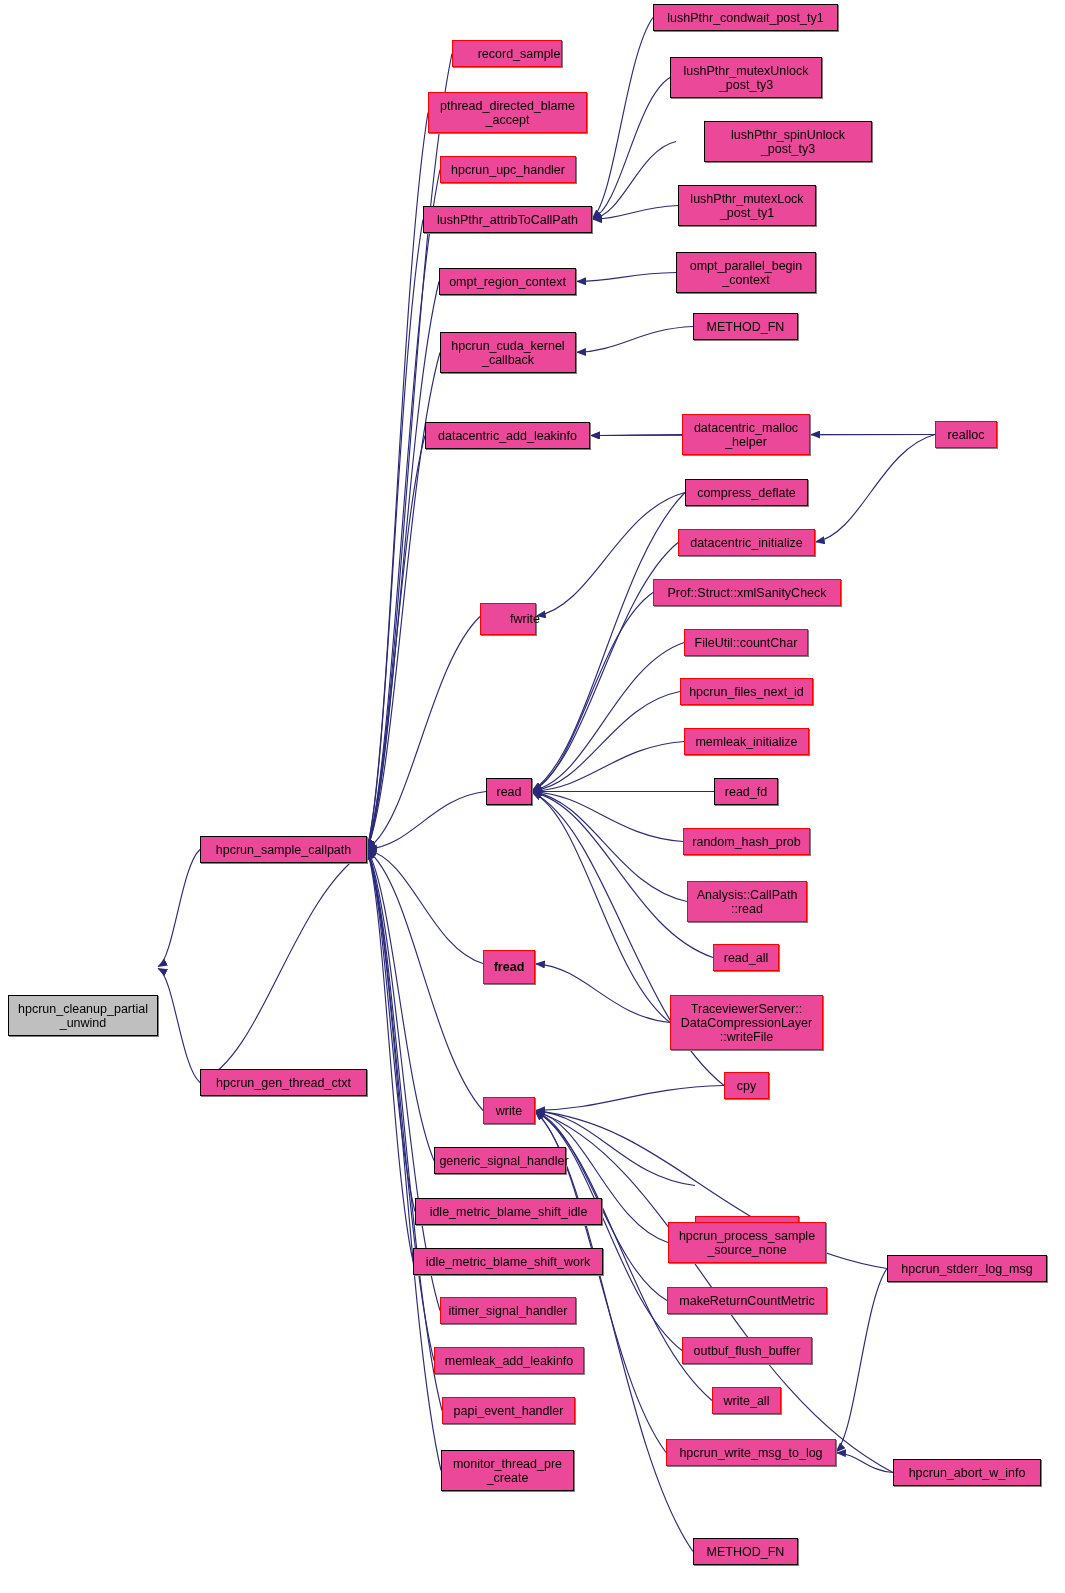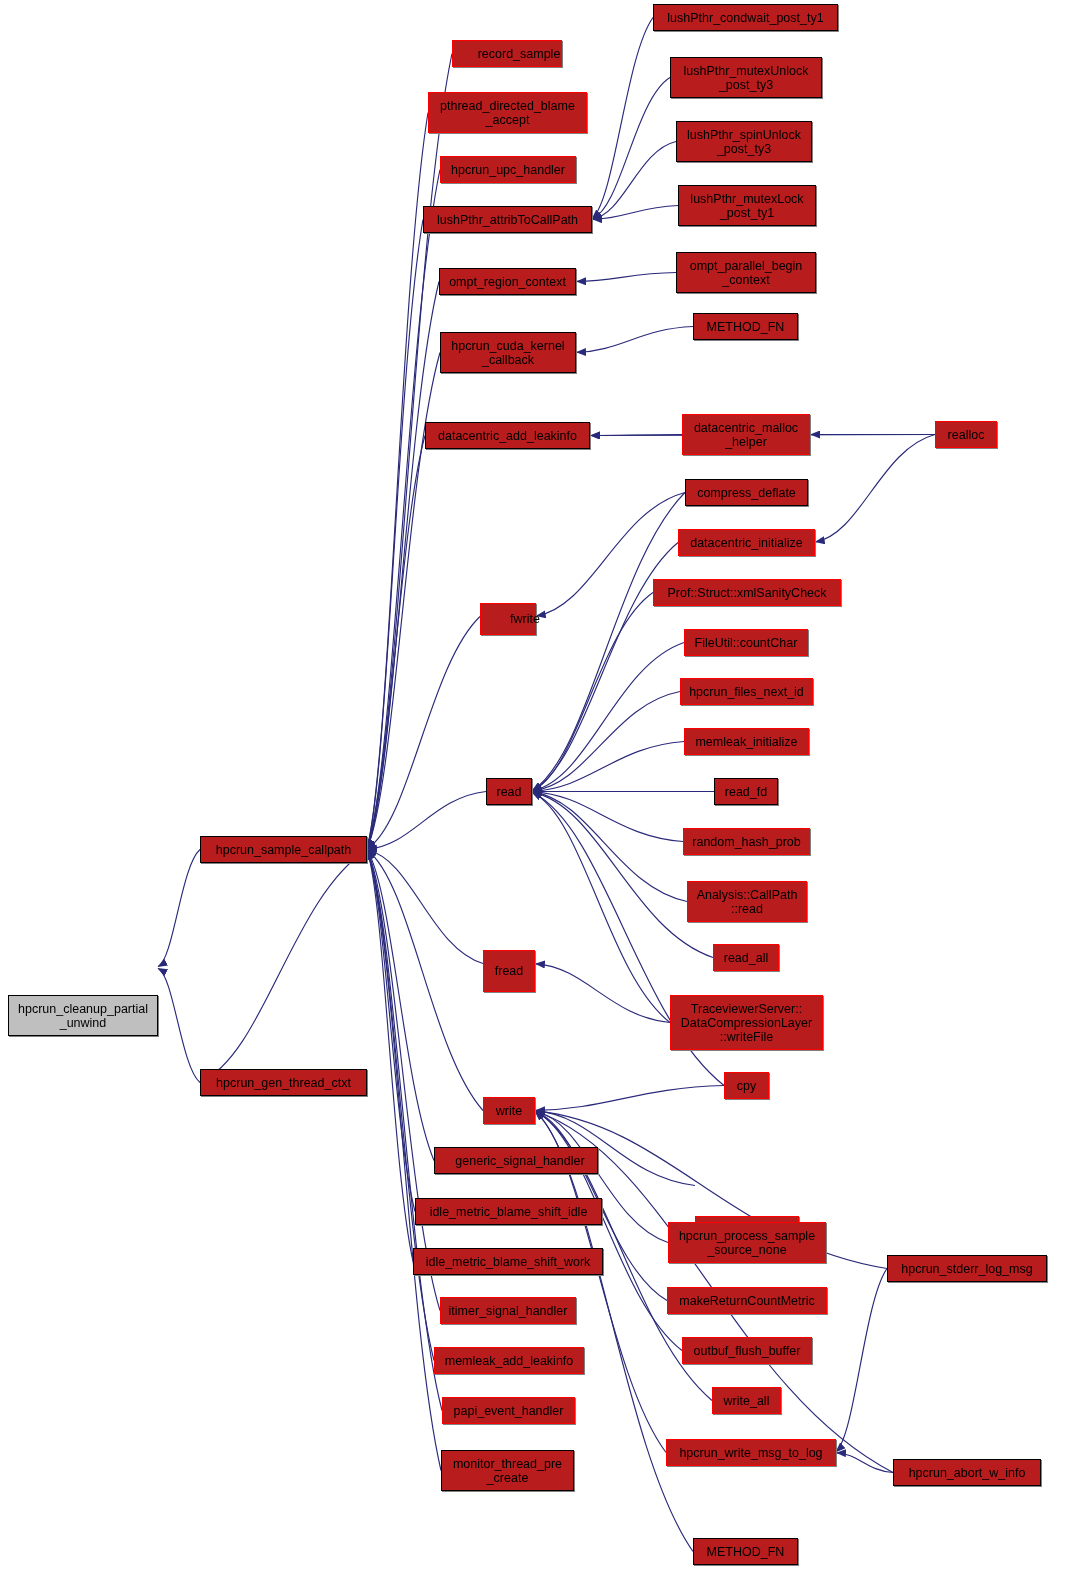--- a/index.html
+++ b/index.html
@@ -16,21 +16,21 @@
   .node{
     position:absolute;
     box-sizing:border-box;
     display:flex;
     align-items:center;
     justify-content:center;
     text-align:center;
     font-size:12.5px;
     line-height:14px;
     color:#000000;
-    background:#b91c1c;
+    background:#ec4899;
     border:1px solid #000000;
     white-space:pre-line;
     letter-spacing:0px;
     z-index:5;
     cursor:pointer;
   }
   .node.red{border:1px solid #ff0000;}
   .node.black{border:1px solid #000000;}
   .node.thick{border-width:1px;box-shadow:1px 1px 0 0 #808080;}
   .node.current{
@@ -118,34 +118,34 @@
       <div class="node red thick" style="left: 428px; top: 92px; width: 159px; height: 41px;">pthread_directed_blame
 _accept</div>
       <div class="node red thick" style="left: 440px; top: 156px; width: 136px; height: 27px;">hpcrun_upc_handler</div>
       <div class="node black thick" style="left: 423px; top: 206px; width: 169px; height: 27px;">lushPthr_attribToCallPath</div>
       <div class="node black thick" style="left: 439px; top: 268px; width: 137px; height: 27px;">ompt_region_context</div>
       <div class="node black thick" style="left: 440px; top: 332px; width: 136px; height: 41px;">hpcrun_cuda_kernel
 _callback</div>
       <div class="node black thick" style="left: 425px; top: 422px; width: 165px; height: 27px;">datacentric_add_leakinfo</div>
       <div class="node red thick" style="left: 480px; top: 603px; width: 56px; height: 32px; padding-left: 34px;">fwrite</div>
       <div class="node black thick" style="left: 486px; top: 778px; width: 46px; height: 27px;">read</div>
-      <div class="node red thick" style="left: 483px; top: 950px; width: 52px; height: 42px;">fread</div>
+      <div class="node red thick" style="left: 483px; top: 950px; width: 52px; height: 34px; font-weight: bold;">fread</div>
       <div class="node red thick" style="left: 483px; top: 1097px; width: 52px; height: 27px;">write</div>
-      <div class="node black thick" style="left: 434px; top: 1147px; width: 164px; height: 27px; padding-left: 8px;">generic_signal_handler</div>
+      <div class="node black thick" style="left: 434px; top: 1147px; width: 132px; height: 27px; padding-left: 8px;">generic_signal_handler</div>
       <div class="node black thick" style="left: 415px; top: 1198px; width: 187px; height: 27px;">idle_metric_blame_shift_idle</div>
       <div class="node black thick" style="left: 413px; top: 1248px; width: 190px; height: 27px;">idle_metric_blame_shift_work</div>
       <div class="node red thick" style="left: 440px; top: 1297px; width: 136px; height: 27px;">itimer_signal_handler</div>
       <div class="node red thick" style="left: 434px; top: 1347px; width: 150px; height: 27px;">memleak_add_leakinfo</div>
       <div class="node red thick" style="left: 442px; top: 1397px; width: 133px; height: 27px;">papi_event_handler</div>
       <div class="node black thick" style="left: 441px; top: 1450px; width: 133px; height: 41px;">monitor_thread_pre
 _create</div>
       <div class="node black thick" style="left: 653px; top: 4px; width: 185px; height: 27px;">lushPthr_condwait_post_ty1</div>
       <div class="node black thick" style="left: 670px; top: 57px; width: 152px; height: 41px;">lushPthr_mutexUnlock
 _post_ty3</div>
-      <div class="node black thick" style="left: 676px; top: 121px; width: 136px; height: 41px;">lushPthr_spinUnlock
+      <div class="node black thick" style="left: 704px; top: 121px; width: 168px; height: 41px;">lushPthr_spinUnlock
 _post_ty3</div>
       <div class="node black thick" style="left: 678px; top: 185px; width: 138px; height: 41px;">lushPthr_mutexLock
 _post_ty1</div>
       <div class="node black thick" style="left: 676px; top: 252px; width: 140px; height: 41px;">ompt_parallel_begin
 _context</div>
       <div class="node black thick" style="left: 693px; top: 313px; width: 105px; height: 27px;">METHOD_FN</div>
       <div class="node red thick" style="left: 682px; top: 414px; width: 128px; height: 41px;">datacentric_malloc
 _helper</div>
       <div class="node black thick" style="left: 685px; top: 479px; width: 123px; height: 27px;">compress_deflate</div>
       <div class="node red thick" style="left: 678px; top: 529px; width: 137px; height: 27px;">datacentric_initialize</div>

